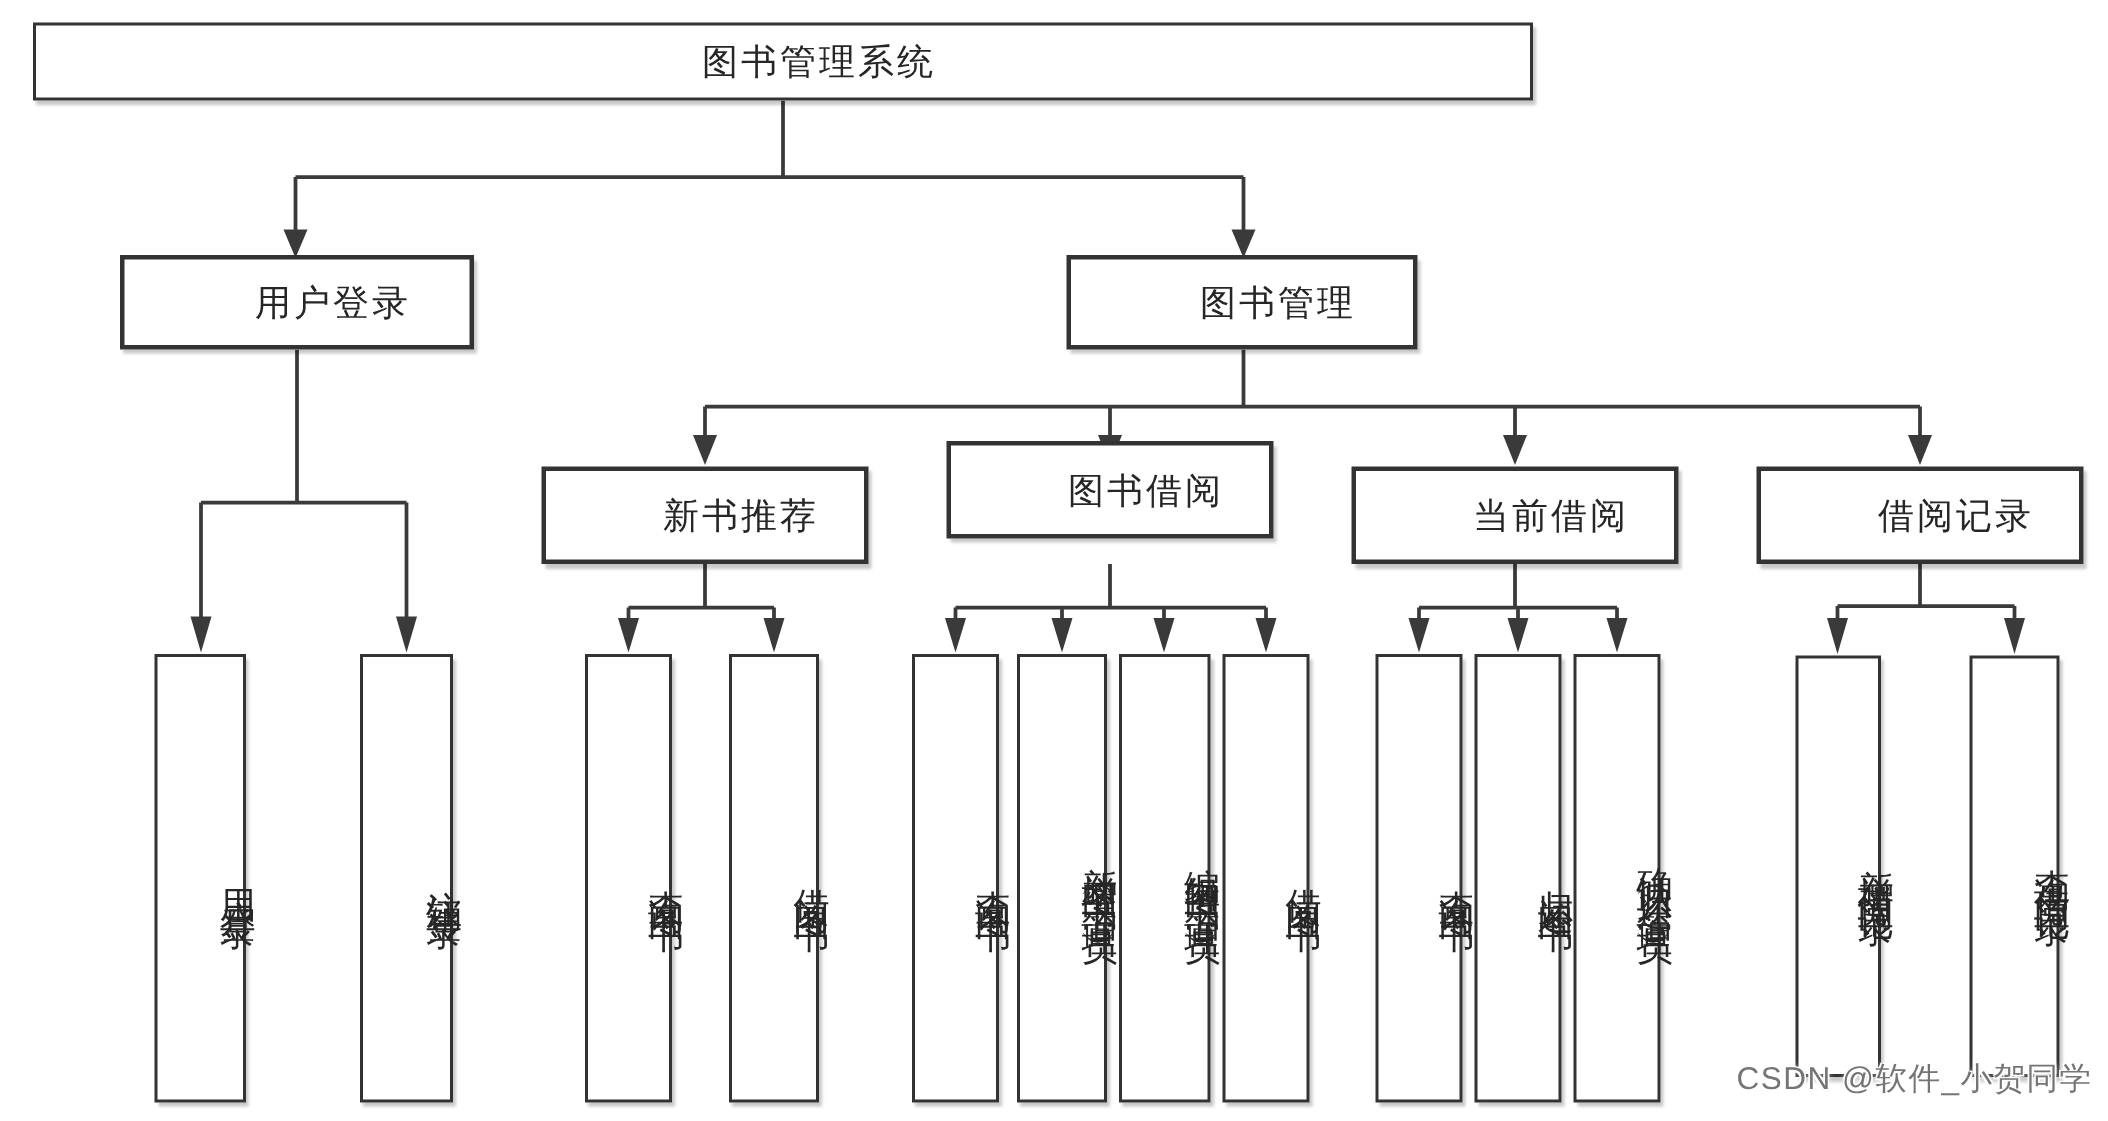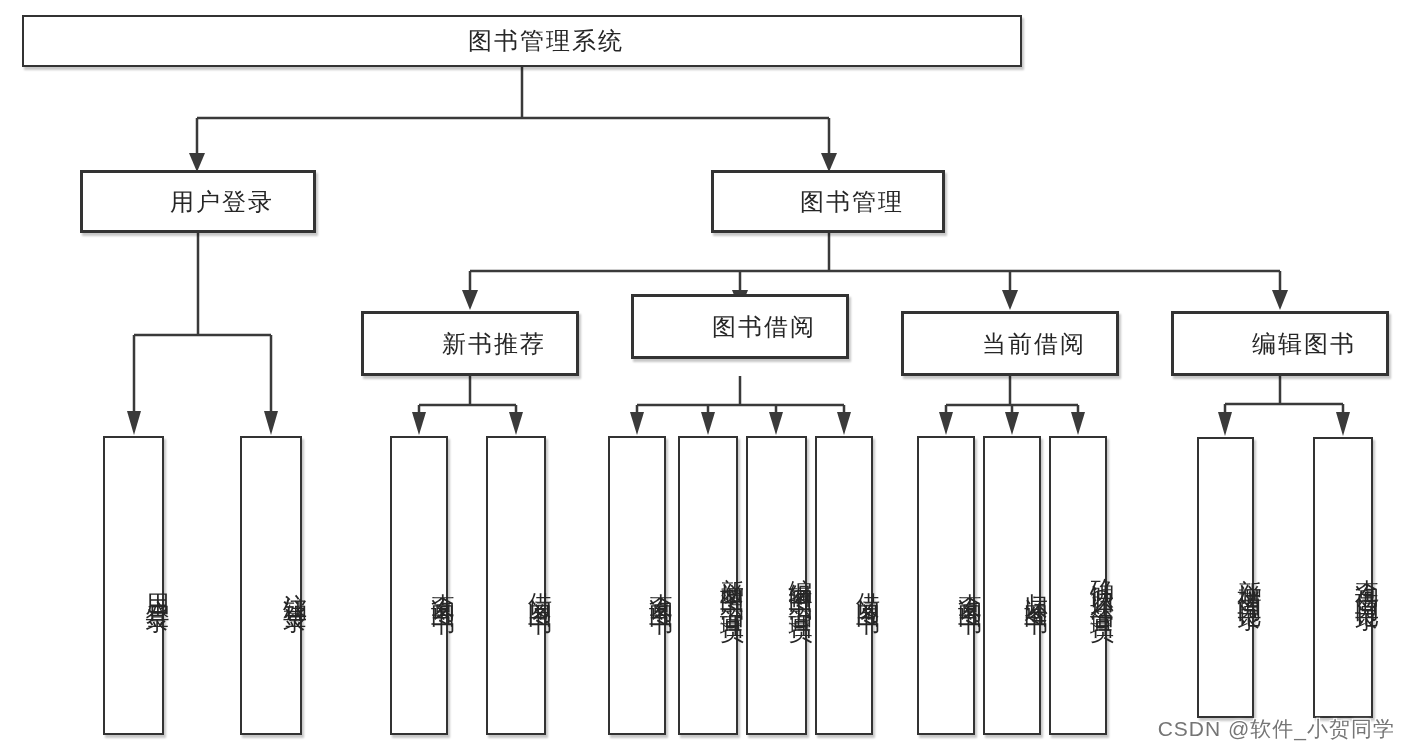--- a/index.html
+++ b/index.html
@@ -42,21 +42,21 @@
   .vtext{
     writing-mode:vertical-rl;
     text-orientation:mixed;
     letter-spacing:6px;
     font-size:24px;
     line-height:1;
     white-space:nowrap;
   }
   .watermark{
     position:absolute;
-    right:10px;bottom:4px;
+    right:10px;bottom:14px;
     font-size:21px;
     letter-spacing:1px;
     color:var(--watermark-color);
     text-shadow:1px 1px 0 #fff,-1px -1px 0 #fff,1px -1px 0 #fff,-1px 1px 0 #fff,0 0 4px #fff;
     z-index:5;
     white-space:nowrap;
   }
 </style>
 </head>
 <body>
@@ -113,21 +113,21 @@
   <div class="node" style="left:711px;top:170px;width:234px;height:63px;">
     <span>图书管理</span>
   </div>
   <div class="node" style="left:631px;top:294px;width:218px;height:65px;">
     <span>图书借阅</span>
   </div>
   <div class="node" style="left:901px;top:311px;width:218px;height:65px;">
     <span>当前借阅</span>
   </div>
   <div class="node" style="left:1171px;top:311px;width:218px;height:65px;">
-    <span>编辑图书</span>
+    <span>借阅记录</span>
   </div>
 
   <div class="node leaf" style="left:103px;top:436px;width:61px;height:299px;">
     <span class="vtext">用户登录</span>
   </div>
   <div class="node leaf" style="left:240px;top:436px;width:62px;height:299px;">
     <span class="vtext">注销登录</span>
   </div>
 
   <div class="node leaf" style="left:390px;top:436px;width:58px;height:299px;">

